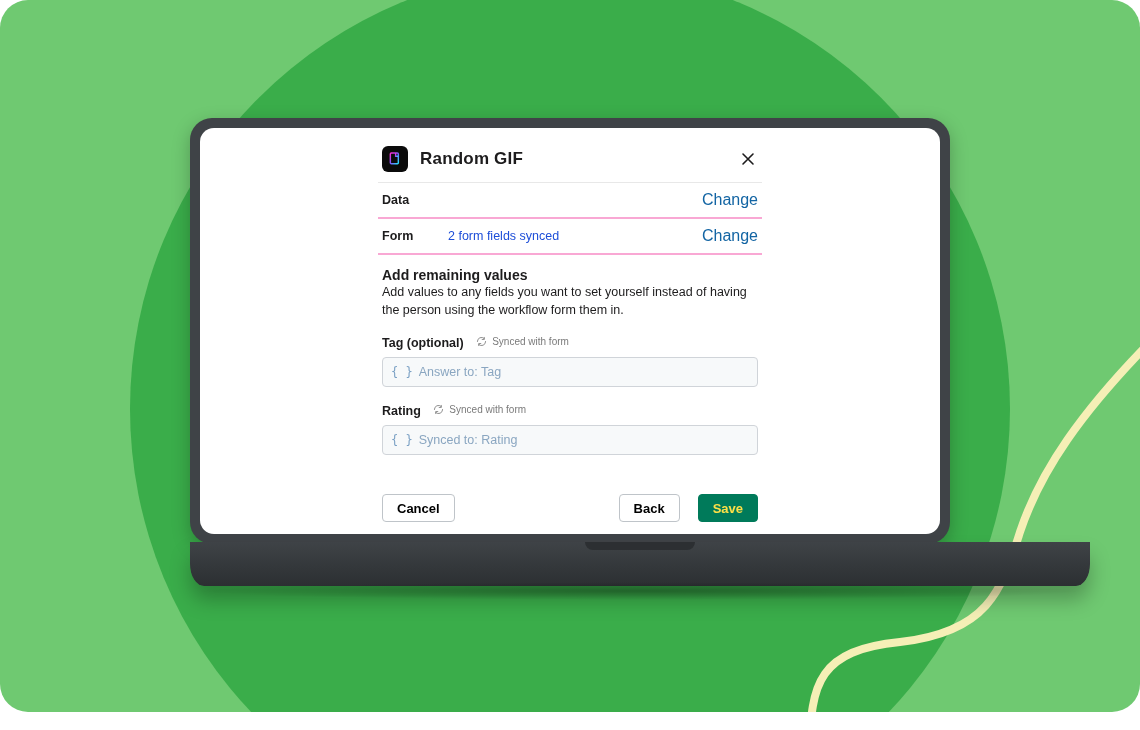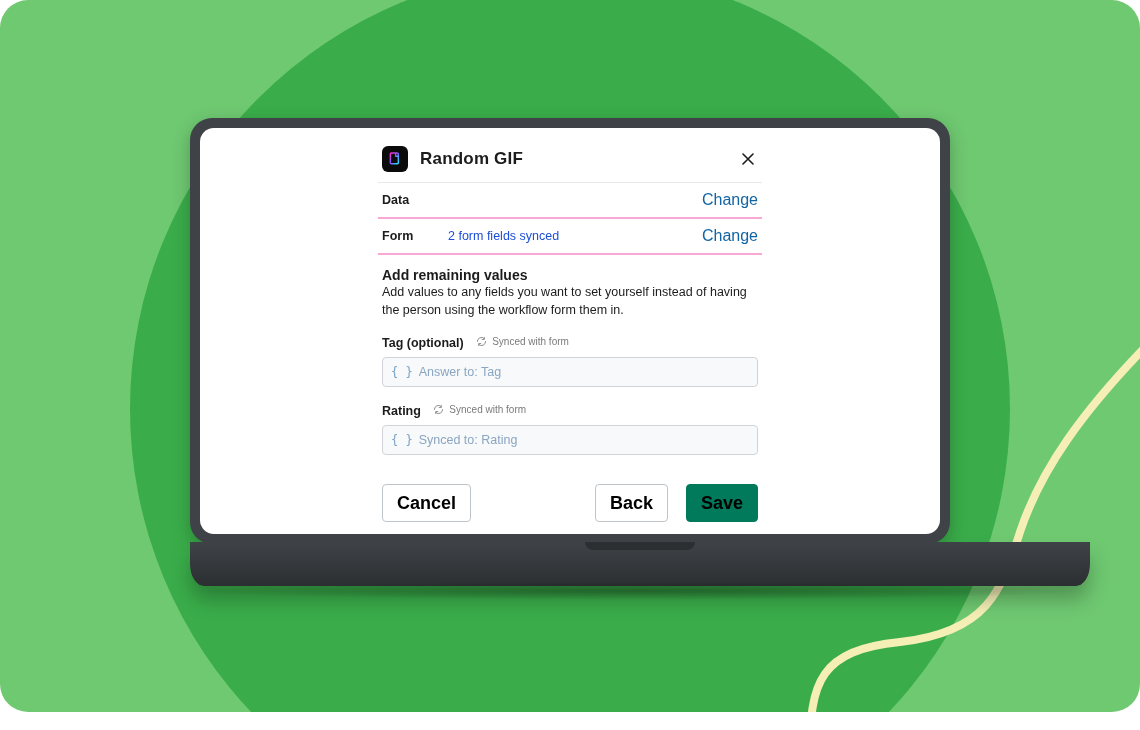--- a/index.html
+++ b/index.html
@@ -125,29 +125,29 @@
     gap: 6px;
   }
   .brace { color: #7aa0c4; font-family: ui-monospace, Menlo, monospace; font-size: 12px; }
   .placeholder { color: #8aa6c1; font-size: 12.5px; }
 
   .footer {
     position: absolute; left: 4px; right: 4px; bottom: 4px;
     display: flex; align-items: center;
   }
   .btn {
-    height: 38px; padding: 0 14px;
+    height: 28px; padding: 0 14px;
     border-radius: 4px;
     border: 1px solid #bfc4c9;
     background: #fff;
-    font-size: 18px; font-weight: 700;
+    font-size: 13px; font-weight: 700;
     cursor: pointer;
     display: inline-flex; align-items: center; justify-content: center;
   }
-  .btn.primary { background: #007a5a; border-color: #007a5a; color: #000000; }
+  .btn.primary { background: #007a5a; border-color: #007a5a; color: #fde047; }
   .footer .right { margin-left: auto; display: flex; gap: 18px; }
 </style>
 </head>
 <body>
 
 <div class="stage">
   <div class="bg">
     <div class="bg-circle"></div>
     <svg class="cable" viewBox="0 0 520 520">
       <path d="M520 120 C440 200 400 260 380 320 C362 376 350 420 260 430 C180 438 170 470 170 540" fill="none" stroke="#f5efb6" stroke-width="8" stroke-linecap="round"></path>

